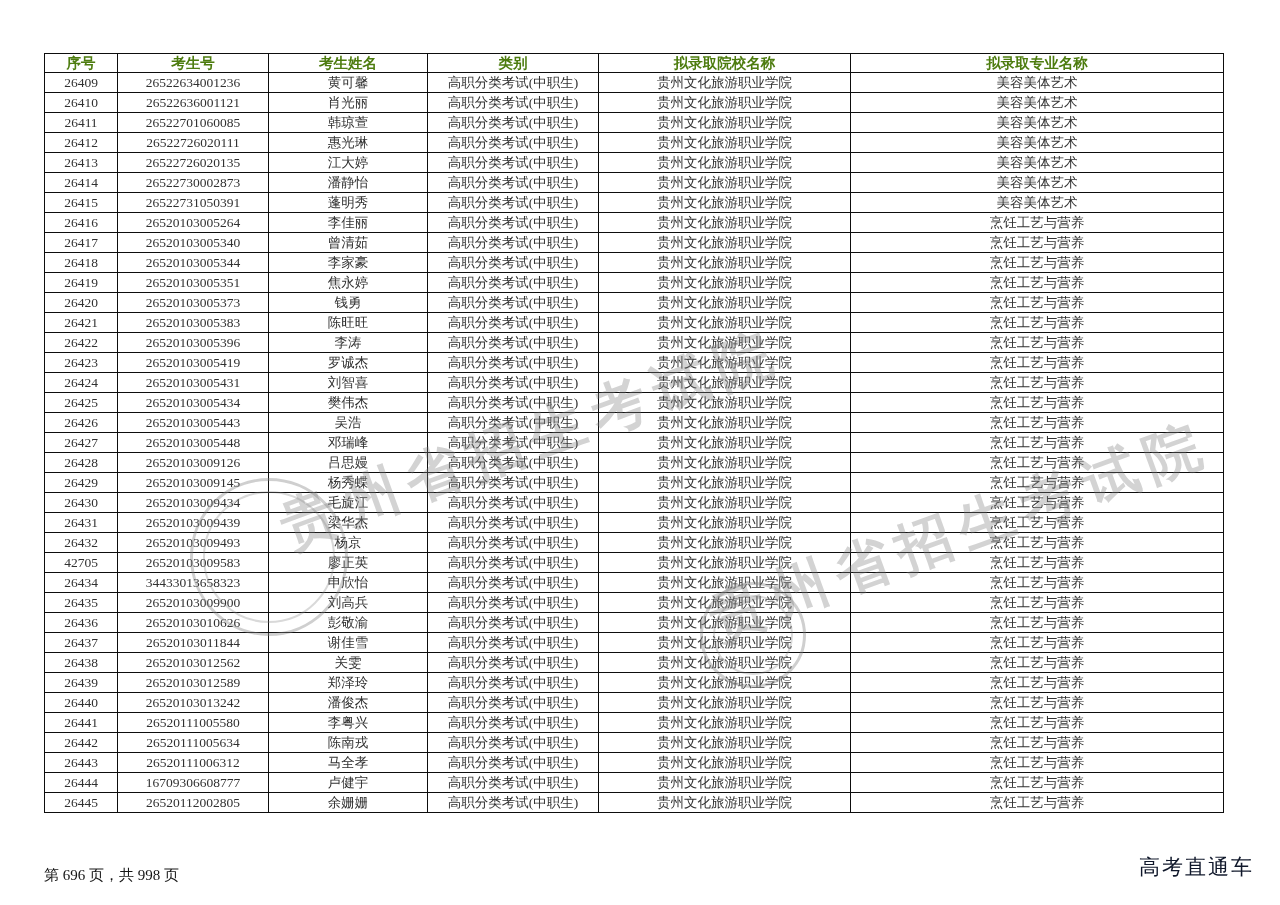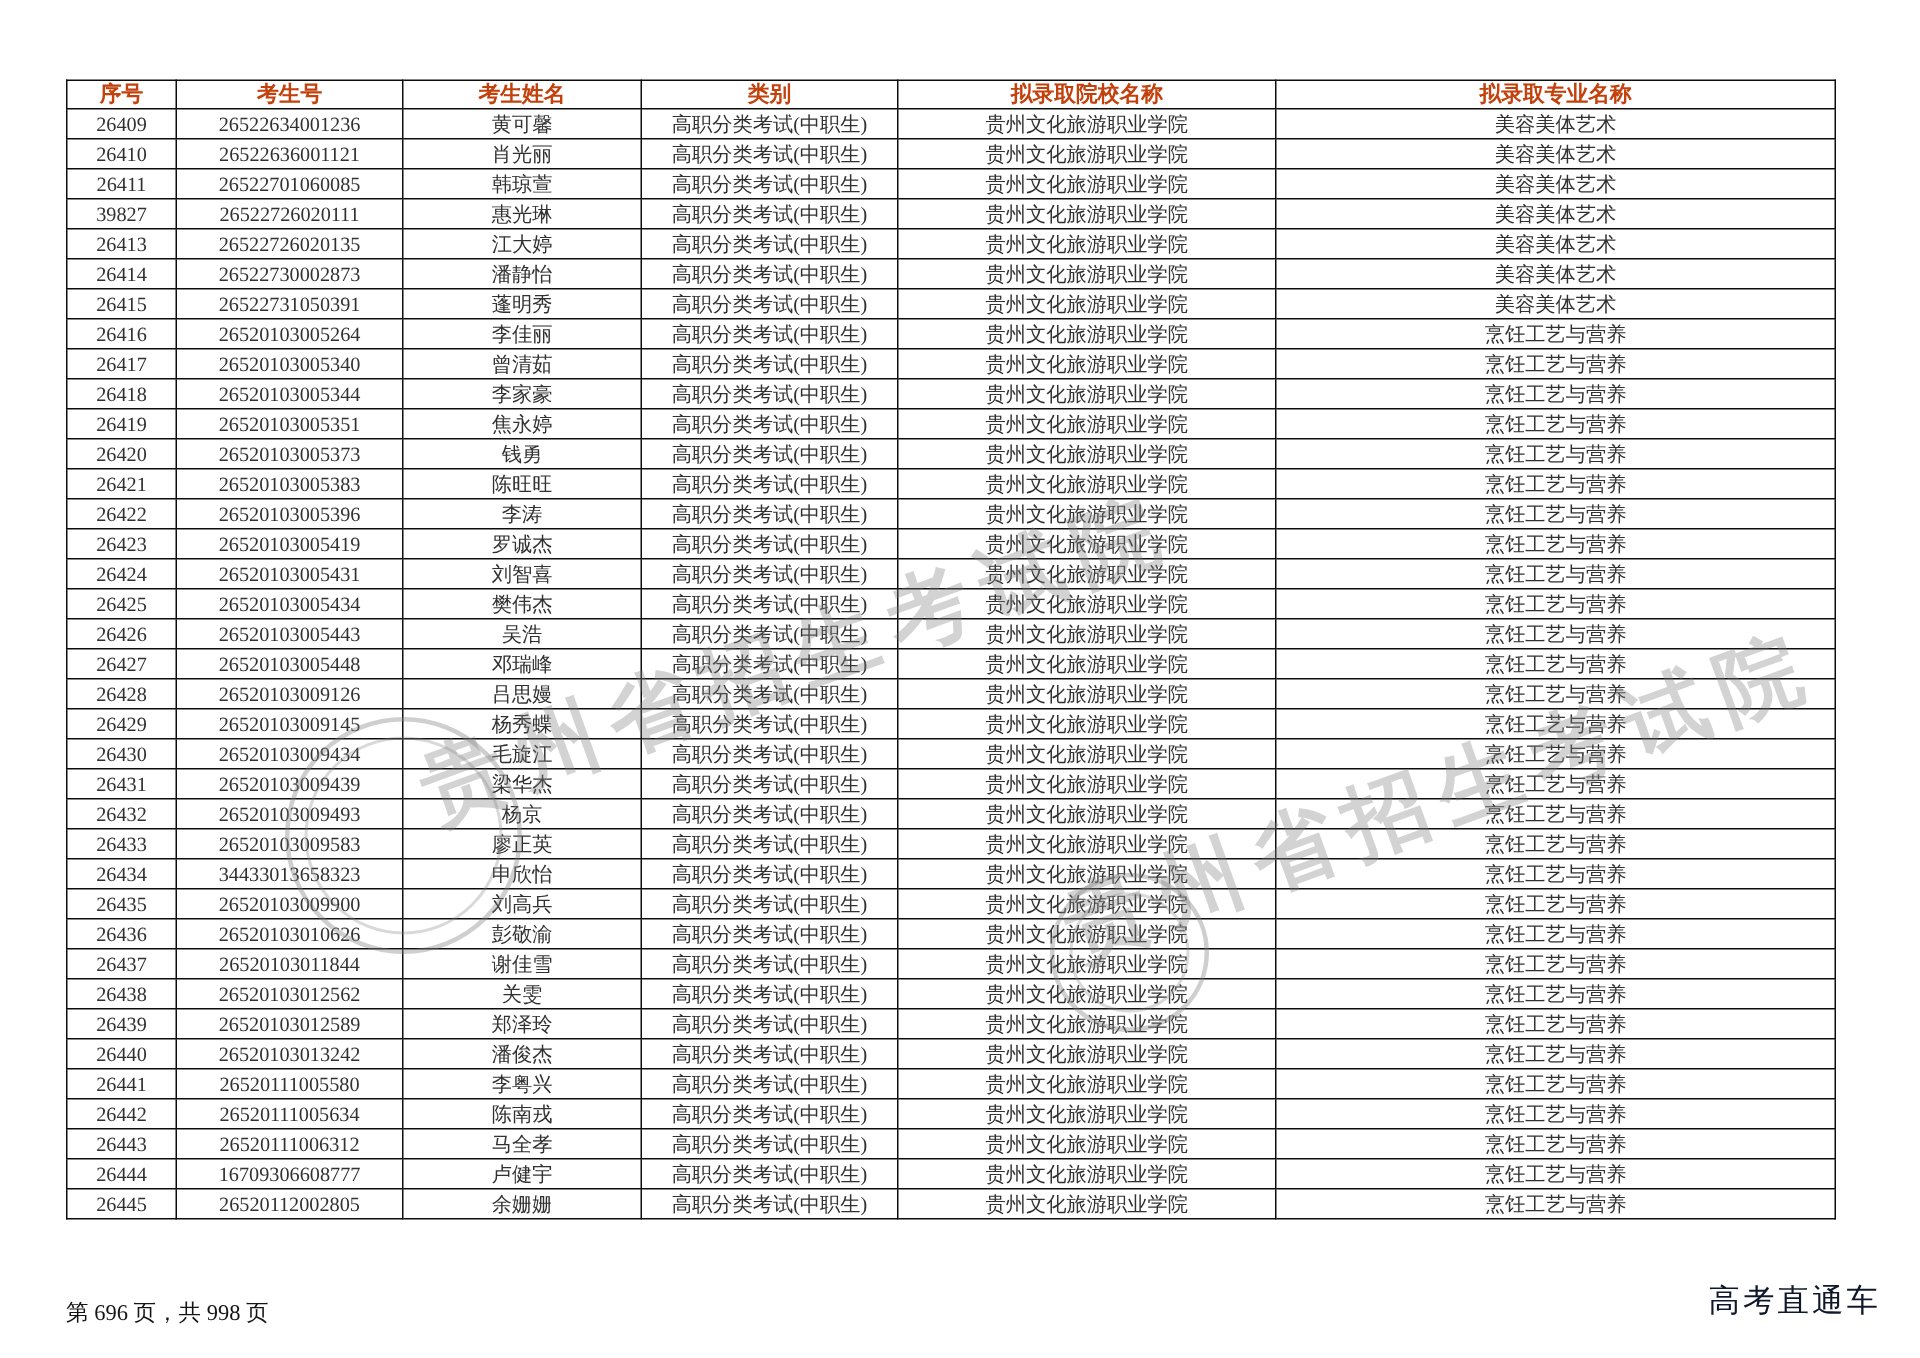--- a/index.html
+++ b/index.html
@@ -18,21 +18,21 @@
   }
   table.roster th,table.roster td{
     border:1.6px solid #0d0d0d;
     height:19px;padding:0 2px;
     text-align:center;vertical-align:middle;
     font-size:13.5px;line-height:1;
     white-space:nowrap;overflow:hidden;
     color:#313131;font-weight:normal;
   }
   table.roster th{
-    font-weight:bold;color:#c2410c;font-size:14.5px;height:18px;
+    font-weight:bold;color:#4d7c0f;font-size:14.5px;height:18px;
   }
   .col-serial{width:73px;}
   .col-candno{width:151px;}
   .col-name{width:159px;}
   .col-cat{width:171px;}
   .col-inst{width:252px;}
   .col-major{width:373px;}
 
   
   .wm{
@@ -111,21 +111,21 @@
         </tr>
         <tr>
           <td>26411</td>
           <td>26522701060085</td>
           <td>韩琼萱</td>
           <td>高职分类考试(中职生)</td>
           <td>贵州文化旅游职业学院</td>
           <td>美容美体艺术</td>
         </tr>
         <tr>
-          <td>39827</td>
+          <td>26412</td>
           <td>26522726020111</td>
           <td>惠光琳</td>
           <td>高职分类考试(中职生)</td>
           <td>贵州文化旅游职业学院</td>
           <td>美容美体艺术</td>
         </tr>
         <tr>
           <td>26413</td>
           <td>26522726020135</td>
           <td>江大婷</td>
@@ -279,21 +279,21 @@
         </tr>
         <tr>
           <td>26432</td>
           <td>26520103009493</td>
           <td>杨京</td>
           <td>高职分类考试(中职生)</td>
           <td>贵州文化旅游职业学院</td>
           <td>烹饪工艺与营养</td>
         </tr>
         <tr>
-          <td>26433</td>
+          <td>42705</td>
           <td>26520103009583</td>
           <td>廖正英</td>
           <td>高职分类考试(中职生)</td>
           <td>贵州文化旅游职业学院</td>
           <td>烹饪工艺与营养</td>
         </tr>
         <tr>
           <td>26434</td>
           <td>34433013658323</td>
           <td>申欣怡</td>

